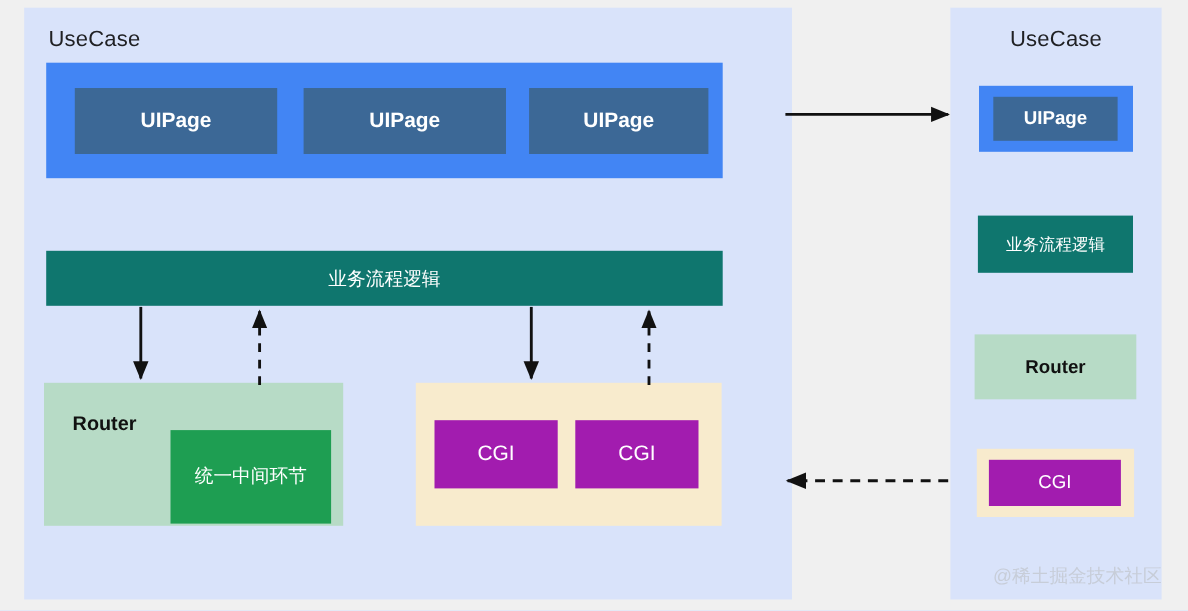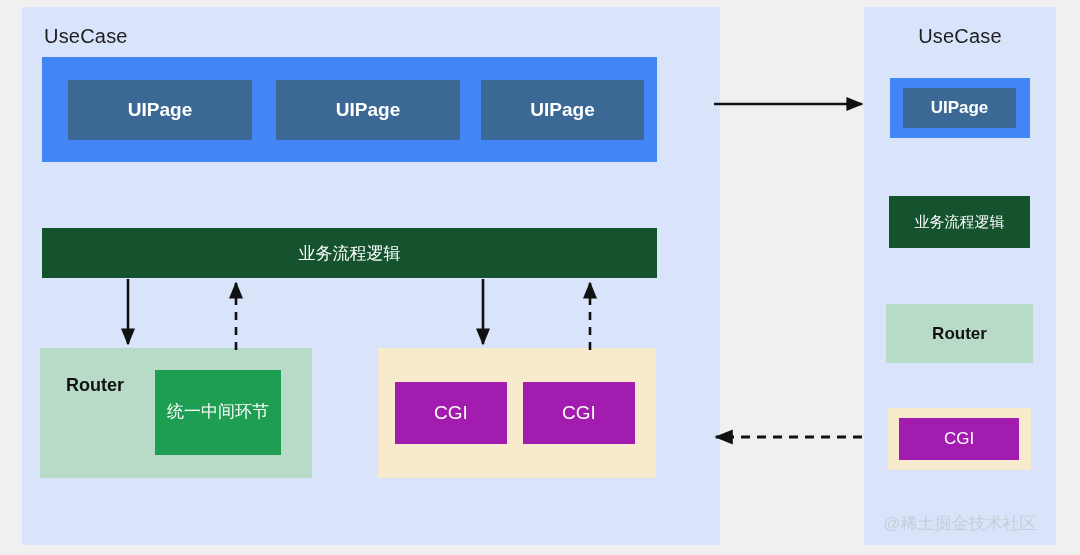--- a/index.html
+++ b/index.html
@@ -55,21 +55,21 @@
     position: absolute;
     box-sizing: border-box;
     display: flex;
     align-items: center;
     justify-content: center;
     text-align: center;
   }
 
   .blue-outer   { background: #4285f4; }
   .blue-inner   { background: #3c6896; color: #ffffff; font-size: 19px; font-weight: 700; text-align: right; }
-  .red-bar      { background: #14532d; color: #ffffff; font-size: 17px; font-weight: 400; }
+  .red-bar      { background: #0f766e; color: #ffffff; font-size: 17px; font-weight: 400; }
   .green-outer  { background: #b7dbc6; }
   .green-inner  { background: #1e9e52; color: #ffffff; font-size: 17px; line-height: 1.45; }
   .yellow-outer { background: #f8ebcd; }
   .yellow-inner { background: #a21caf; color: #ffffff; font-size: 19px; font-weight: 400; }
   .router-label {
     position: absolute;
     color: #111111;
     font-size: 18px;
     font-weight: 700;
     white-space: nowrap;
@@ -78,21 +78,21 @@
   
   #uipage-container-left { left: 42px; top: 57px; width: 615px; height: 105px; }
   #uipage-1 { left: 68px; top: 80px; width: 184px; height: 60px; }
   #uipage-2 { left: 276px; top: 80px; width: 184px; height: 60px; }
   #uipage-3 { left: 481px; top: 80px; width: 163px; height: 60px; }
 
   #business-logic-left { left: 42px; top: 228px; width: 615px; height: 50px; }
 
   #router-group-left { left: 40px; top: 348px; width: 272px; height: 130px; }
   #router-label-left { left: 66px; top: 375px; }
-  #error-handling-box { left: 155px; top: 370px; width: 126px; height: 85px;
+  #error-handling-box { left: 155px; top: 391px; width: 146px; height: 85px;
                         flex-direction: column; }
 
   #cgi-group-left { left: 378px; top: 348px; width: 278px; height: 130px; }
   #cgi-1 { left: 395px; top: 382px; width: 112px; height: 62px; }
   #cgi-2 { left: 523px; top: 382px; width: 112px; height: 62px; }
 
   
   #uipage-container-right { left: 890px; top: 78px; width: 140px; height: 60px; }
   #uipage-right { left: 903px; top: 88px; width: 113px; height: 40px; font-size: 17px; }
   #business-logic-right { left: 889px; top: 196px; width: 141px; height: 52px; font-size: 15px; }
@@ -100,21 +100,21 @@
                       color: #111111; font-size: 17px; font-weight: 700; }
   #cgi-group-right { left: 888px; top: 408px; width: 143px; height: 62px; }
   #cgi-right { left: 899px; top: 418px; width: 120px; height: 42px; font-size: 17px; }
 
   
   #watermark {
     position: absolute;
     left: 864px;
     top: 512px;
     width: 192px;
-    text-align: center;
+    text-align: right;
     color: #c7cdd8;
     font-size: 17px;
     white-space: nowrap;
   }
 
   
   #arrow-layer {
     position: absolute;
     left: 0; top: 0;
     width: 1080px;

